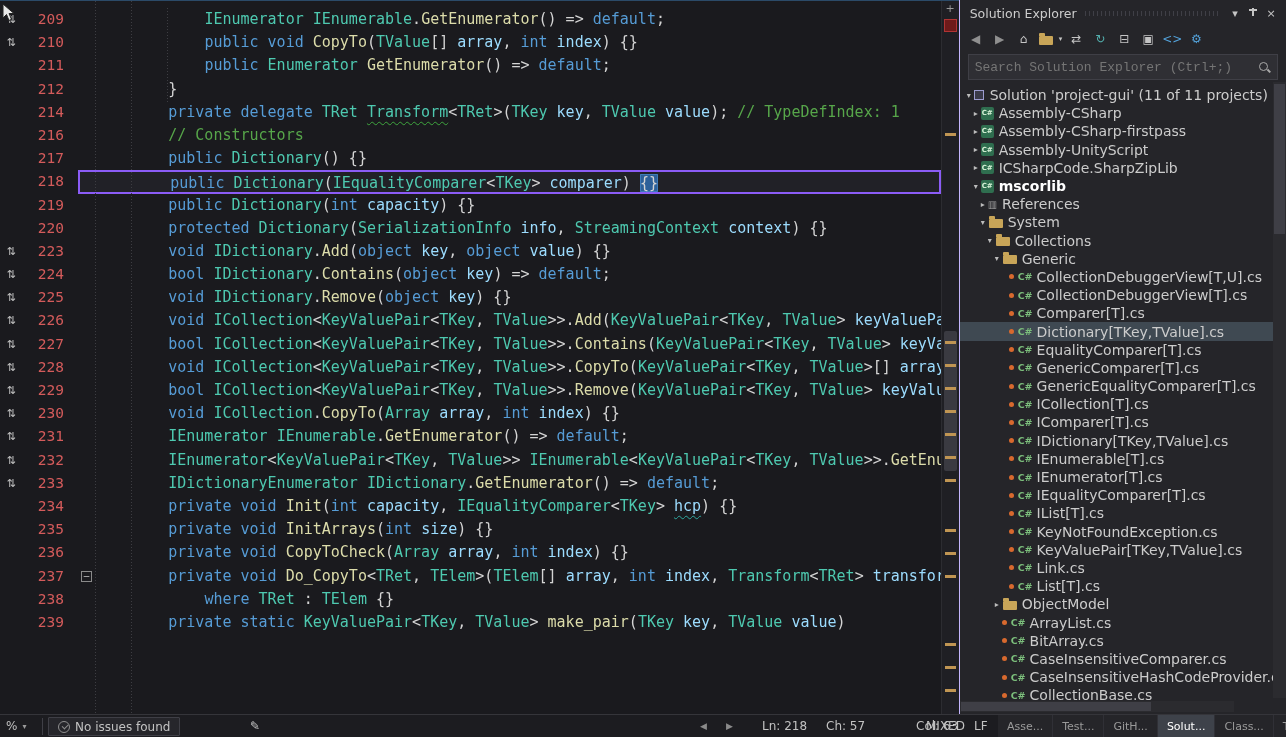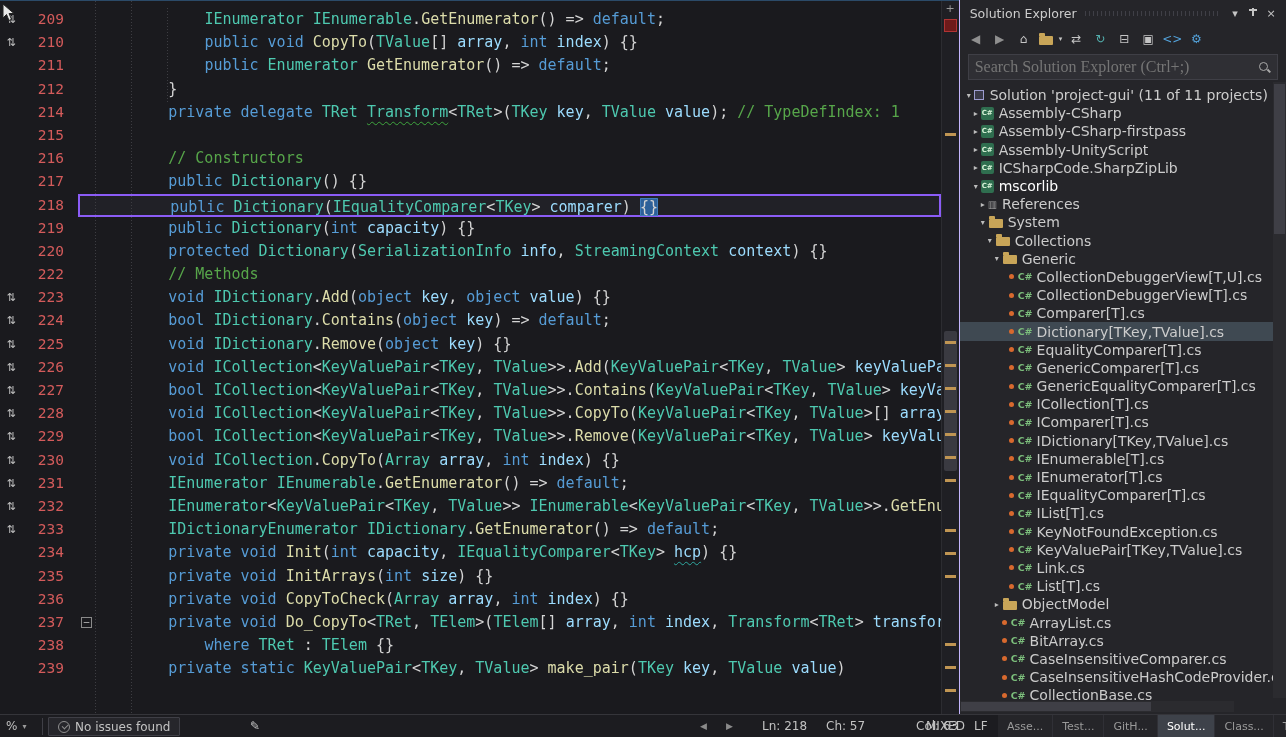--- a/index.html
+++ b/index.html
@@ -47,31 +47,31 @@
   .panel-header{height:26px;display:flex;align-items:center;padding:0 6px 0 10px;color:#cccccc;font-size:12.5px;flex:none}
   .grip{flex:1;height:5px;margin:0 8px;background:repeating-linear-gradient(90deg,#3f3f46 0 1px,transparent 1px 4px)}
   .ph-btn{width:18px;height:18px;display:flex;align-items:center;justify-content:center;color:#c5c5c5;font-size:11px;flex:none}
   .pin{position:relative;width:10px;height:12px}
   .pin::before{content:"";position:absolute;left:4px;top:1px;width:2px;height:8px;background:#c5c5c5}
   .pin::after{content:"";position:absolute;left:1px;top:2px;width:8px;height:2px;background:#c5c5c5}
   .panel-toolbar{height:26px;display:flex;align-items:center;gap:4px;padding:0 6px;flex:none}
   .tb-btn{min-width:20px;height:20px;display:flex;align-items:center;justify-content:center;font-size:12px;gap:1px}
   .tb-caret{font-size:7px;color:#c5c5c5}
   .searchrow{height:26px;margin:2px 8px 4px 8px;background:#2f2f34;border:1px solid #3f3f46;display:flex;align-items:center;padding:0 6px;flex:none}
-  .searchrow input{flex:1;background:transparent;border:none;outline:none;color:#9a9a9a;font-size:16px;font-family:Liberation Serif, serif}
+  .searchrow input{flex:1;background:transparent;border:none;outline:none;color:#9a9a9a;font-size:13px;font-family:Liberation Mono, monospace}
   .lens{position:relative;width:13px;height:13px;flex:none}
   .lens::before{content:"";position:absolute;left:1px;top:1px;width:7px;height:7px;border:1.5px solid #aaa;border-radius:50%}
   .lens::after{content:"";position:absolute;left:9px;top:9px;width:4px;height:1.5px;background:#aaa;transform:rotate(45deg)}
 
   .tree{flex:1;overflow:hidden;position:relative;padding-top:2px}
   .trow{height:18.2px;display:flex;align-items:center;white-space:nowrap;overflow:hidden}
   .trow.selected{background:#3f4952}
   .arrow{width:10px;font-size:8px;color:#bcbcbc;flex:none;text-align:center}
   .tlabel{color:#cccccc;font-size:14px}
-  .trow.bold .tlabel{font-weight:normal;color:#ffffff}
+  .trow.bold .tlabel{font-weight:bold;color:#ffffff}
   .ico-folder{position:relative;width:14px;height:9px;background:#c8a558;border-radius:1px;flex:none;margin:2px 5px 0 1px}
   .ico-folder::before{content:"";position:absolute;top:-3px;left:0;width:6px;height:3px;background:#c8a558;border-radius:1px 1px 0 0}
   .ico-sln{width:10px;height:10px;border:1px solid #9c9cd0;background:#3a3a4a;flex:none;margin-right:6px}
   .ico-proj{width:13px;height:13px;background:#2f6e4f;color:#d8f2d8;font-size:7px;font-weight:bold;display:flex;align-items:center;justify-content:center;border-radius:2px;margin-right:5px;flex:none}
   .ico-ref{color:#9e9e9e;font-size:10px;margin-right:5px;flex:none}
   .ico-cs{color:#7cbf7c;font-size:9.5px;font-weight:bold;margin-right:4px;flex:none}
   .scdot{width:5px;height:5px;border-radius:50%;background:#d8692e;margin-right:4px;flex:none}
 
   .pv-scroll{position:absolute;right:0;top:82px;bottom:16px;width:13px;background:#2b2b2f}
   .pv-thumb{position:absolute;left:1px;top:2px;width:11px;height:150px;background:#3f3f46}
@@ -97,27 +97,25 @@
 <div class="app">
   <div class="workspace">
 
     <div class="editor-pane">
       <div class="code-area" id="code-rows">
           <div class="code-row"><div class="glyph"><span class="gutter-icon">⇅</span></div><div class="lnum">209</div><div class="linebody"><span class="codetext"><span class="tok o">            </span><span class="tok t">IEnumerator</span><span class="tok o"> </span><span class="tok t">IEnumerable</span><span class="tok o">.</span><span class="tok m">GetEnumerator</span><span class="tok o">() =&gt; </span><span class="tok k">default</span><span class="tok o">;</span></span></div></div>
           <div class="code-row"><div class="glyph"><span class="gutter-icon">⇅</span></div><div class="lnum">210</div><div class="linebody"><span class="codetext"><span class="tok o">            </span><span class="tok k">public</span><span class="tok o"> </span><span class="tok k">void</span><span class="tok o"> </span><span class="tok m">CopyTo</span><span class="tok o">(</span><span class="tok t">TValue</span><span class="tok o">[] </span><span class="tok p">array</span><span class="tok o">, </span><span class="tok k">int</span><span class="tok o"> </span><span class="tok p">index</span><span class="tok o">) {}</span></span></div></div>
           <div class="code-row"><div class="glyph"></div><div class="lnum">211</div><div class="linebody"><span class="codetext"><span class="tok o">            </span><span class="tok k">public</span><span class="tok o"> </span><span class="tok t">Enumerator</span><span class="tok o"> </span><span class="tok m">GetEnumerator</span><span class="tok o">() =&gt; </span><span class="tok k">default</span><span class="tok o">;</span></span></div></div>
           <div class="code-row"><div class="glyph"></div><div class="lnum">212</div><div class="linebody"><span class="codetext"><span class="tok o">        </span><span class="tok o">}</span></span></div></div>
           <div class="code-row"><div class="glyph"></div><div class="lnum">214</div><div class="linebody"><span class="codetext"><span class="tok o">        </span><span class="tok k">private</span><span class="tok o"> </span><span class="tok k">delegate</span><span class="tok o"> </span><span class="tok t">TRet</span><span class="tok o"> </span><span class="tok t sq-g">Transform</span><span class="tok o">&lt;</span><span class="tok t">TRet</span><span class="tok o">&gt;(</span><span class="tok t">TKey</span><span class="tok o"> </span><span class="tok p">key</span><span class="tok o">, </span><span class="tok t">TValue</span><span class="tok o"> </span><span class="tok p">value</span><span class="tok o">); </span><span class="tok c">// TypeDefIndex: 1</span></span></div></div>
-          <div class="code-row"><div class="glyph"></div><div class="lnum">215</div><div class="linebody"><span class="codetext"><span class="tok o"></span></span></div></div>
           <div class="code-row"><div class="glyph"></div><div class="lnum">216</div><div class="linebody"><span class="codetext"><span class="tok o">        </span><span class="tok c">// Constructors</span></span></div></div>
           <div class="code-row"><div class="glyph"></div><div class="lnum">217</div><div class="linebody"><span class="codetext"><span class="tok o">        </span><span class="tok k">public</span><span class="tok o"> </span><span class="tok t">Dictionary</span><span class="tok o">() {}</span></span></div></div>
           <div class="code-row current"><div class="glyph"></div><div class="lnum">218</div><div class="linebody"><span class="codetext"><span class="tok o">        </span><span class="tok k">public</span><span class="tok o"> </span><span class="tok t">Dictionary</span><span class="tok o">(</span><span class="tok t">IEqualityComparer</span><span class="tok o">&lt;</span><span class="tok t">TKey</span><span class="tok o">&gt; </span><span class="tok p">comparer</span><span class="tok o">) </span><span class="tok o sel">{}</span></span></div></div>
           <div class="code-row"><div class="glyph"></div><div class="lnum">219</div><div class="linebody"><span class="codetext"><span class="tok o">        </span><span class="tok k">public</span><span class="tok o"> </span><span class="tok t">Dictionary</span><span class="tok o">(</span><span class="tok k">int</span><span class="tok o"> </span><span class="tok p">capacity</span><span class="tok o">) {}</span></span></div></div>
           <div class="code-row"><div class="glyph"></div><div class="lnum">220</div><div class="linebody"><span class="codetext"><span class="tok o">        </span><span class="tok k">protected</span><span class="tok o"> </span><span class="tok t">Dictionary</span><span class="tok o">(</span><span class="tok t">SerializationInfo</span><span class="tok o"> </span><span class="tok p">info</span><span class="tok o">, </span><span class="tok t">StreamingContext</span><span class="tok o"> </span><span class="tok p">context</span><span class="tok o">) {}</span></span></div></div>
-          <div class="code-row"><div class="glyph"></div><div class="lnum">222</div><div class="linebody"><span class="codetext"><span class="tok o">        </span><span class="tok c">// Methods</span></span></div></div>
           <div class="code-row"><div class="glyph"><span class="gutter-icon">⇅</span></div><div class="lnum">223</div><div class="linebody"><span class="codetext"><span class="tok o">        </span><span class="tok k">void</span><span class="tok o"> </span><span class="tok t">IDictionary</span><span class="tok o">.</span><span class="tok m">Add</span><span class="tok o">(</span><span class="tok k">object</span><span class="tok o"> </span><span class="tok p">key</span><span class="tok o">, </span><span class="tok k">object</span><span class="tok o"> </span><span class="tok p">value</span><span class="tok o">) {}</span></span></div></div>
           <div class="code-row"><div class="glyph"><span class="gutter-icon">⇅</span></div><div class="lnum">224</div><div class="linebody"><span class="codetext"><span class="tok o">        </span><span class="tok k">bool</span><span class="tok o"> </span><span class="tok t">IDictionary</span><span class="tok o">.</span><span class="tok m">Contains</span><span class="tok o">(</span><span class="tok k">object</span><span class="tok o"> </span><span class="tok p">key</span><span class="tok o">) =&gt; </span><span class="tok k">default</span><span class="tok o">;</span></span></div></div>
           <div class="code-row"><div class="glyph"><span class="gutter-icon">⇅</span></div><div class="lnum">225</div><div class="linebody"><span class="codetext"><span class="tok o">        </span><span class="tok k">void</span><span class="tok o"> </span><span class="tok t">IDictionary</span><span class="tok o">.</span><span class="tok m">Remove</span><span class="tok o">(</span><span class="tok k">object</span><span class="tok o"> </span><span class="tok p">key</span><span class="tok o">) {}</span></span></div></div>
           <div class="code-row"><div class="glyph"><span class="gutter-icon">⇅</span></div><div class="lnum">226</div><div class="linebody"><span class="codetext"><span class="tok o">        </span><span class="tok k">void</span><span class="tok o"> </span><span class="tok t">ICollection</span><span class="tok o">&lt;</span><span class="tok t">KeyValuePair</span><span class="tok o">&lt;</span><span class="tok t">TKey</span><span class="tok o">, </span><span class="tok t">TValue</span><span class="tok o">&gt;&gt;.</span><span class="tok m">Add</span><span class="tok o">(</span><span class="tok t">KeyValuePair</span><span class="tok o">&lt;</span><span class="tok t">TKey</span><span class="tok o">, </span><span class="tok t">TValue</span><span class="tok o">&gt; </span><span class="tok p">keyValuePair</span><span class="tok o">) {}</span></span></div></div>
           <div class="code-row"><div class="glyph"><span class="gutter-icon">⇅</span></div><div class="lnum">227</div><div class="linebody"><span class="codetext"><span class="tok o">        </span><span class="tok k">bool</span><span class="tok o"> </span><span class="tok t">ICollection</span><span class="tok o">&lt;</span><span class="tok t">KeyValuePair</span><span class="tok o">&lt;</span><span class="tok t">TKey</span><span class="tok o">, </span><span class="tok t">TValue</span><span class="tok o">&gt;&gt;.</span><span class="tok m">Contains</span><span class="tok o">(</span><span class="tok t">KeyValuePair</span><span class="tok o">&lt;</span><span class="tok t">TKey</span><span class="tok o">, </span><span class="tok t">TValue</span><span class="tok o">&gt; </span><span class="tok p">keyValuePair</span></span></div></div>
           <div class="code-row"><div class="glyph"><span class="gutter-icon">⇅</span></div><div class="lnum">228</div><div class="linebody"><span class="codetext"><span class="tok o">        </span><span class="tok k">void</span><span class="tok o"> </span><span class="tok t">ICollection</span><span class="tok o">&lt;</span><span class="tok t">KeyValuePair</span><span class="tok o">&lt;</span><span class="tok t">TKey</span><span class="tok o">, </span><span class="tok t">TValue</span><span class="tok o">&gt;&gt;.</span><span class="tok m">CopyTo</span><span class="tok o">(</span><span class="tok t">KeyValuePair</span><span class="tok o">&lt;</span><span class="tok t">TKey</span><span class="tok o">, </span><span class="tok t">TValue</span><span class="tok o">&gt;[] </span><span class="tok p">array</span><span class="tok o">, </span><span class="tok k">int</span></span></div></div>
           <div class="code-row"><div class="glyph"><span class="gutter-icon">⇅</span></div><div class="lnum">229</div><div class="linebody"><span class="codetext"><span class="tok o">        </span><span class="tok k">bool</span><span class="tok o"> </span><span class="tok t">ICollection</span><span class="tok o">&lt;</span><span class="tok t">KeyValuePair</span><span class="tok o">&lt;</span><span class="tok t">TKey</span><span class="tok o">, </span><span class="tok t">TValue</span><span class="tok o">&gt;&gt;.</span><span class="tok m">Remove</span><span class="tok o">(</span><span class="tok t">KeyValuePair</span><span class="tok o">&lt;</span><span class="tok t">TKey</span><span class="tok o">, </span><span class="tok t">TValue</span><span class="tok o">&gt; </span><span class="tok p">keyValuePair</span></span></div></div>
           <div class="code-row"><div class="glyph"><span class="gutter-icon">⇅</span></div><div class="lnum">230</div><div class="linebody"><span class="codetext"><span class="tok o">        </span><span class="tok k">void</span><span class="tok o"> </span><span class="tok t">ICollection</span><span class="tok o">.</span><span class="tok m">CopyTo</span><span class="tok o">(</span><span class="tok t">Array</span><span class="tok o"> </span><span class="tok p">array</span><span class="tok o">, </span><span class="tok k">int</span><span class="tok o"> </span><span class="tok p">index</span><span class="tok o">) {}</span></span></div></div>
           <div class="code-row"><div class="glyph"><span class="gutter-icon">⇅</span></div><div class="lnum">231</div><div class="linebody"><span class="codetext"><span class="tok o">        </span><span class="tok t">IEnumerator</span><span class="tok o"> </span><span class="tok t">IEnumerable</span><span class="tok o">.</span><span class="tok m">GetEnumerator</span><span class="tok o">() =&gt; </span><span class="tok k">default</span><span class="tok o">;</span></span></div></div>
           <div class="code-row"><div class="glyph"><span class="gutter-icon">⇅</span></div><div class="lnum">232</div><div class="linebody"><span class="codetext"><span class="tok o">        </span><span class="tok t">IEnumerator</span><span class="tok o">&lt;</span><span class="tok t">KeyValuePair</span><span class="tok o">&lt;</span><span class="tok t">TKey</span><span class="tok o">, </span><span class="tok t">TValue</span><span class="tok o">&gt;&gt; </span><span class="tok t">IEnumerable</span><span class="tok o">&lt;</span><span class="tok t">KeyValuePair</span><span class="tok o">&lt;</span><span class="tok t">TKey</span><span class="tok o">, </span><span class="tok t">TValue</span><span class="tok o">&gt;&gt;.</span><span class="tok m">GetEnumerator</span></span></div></div>

